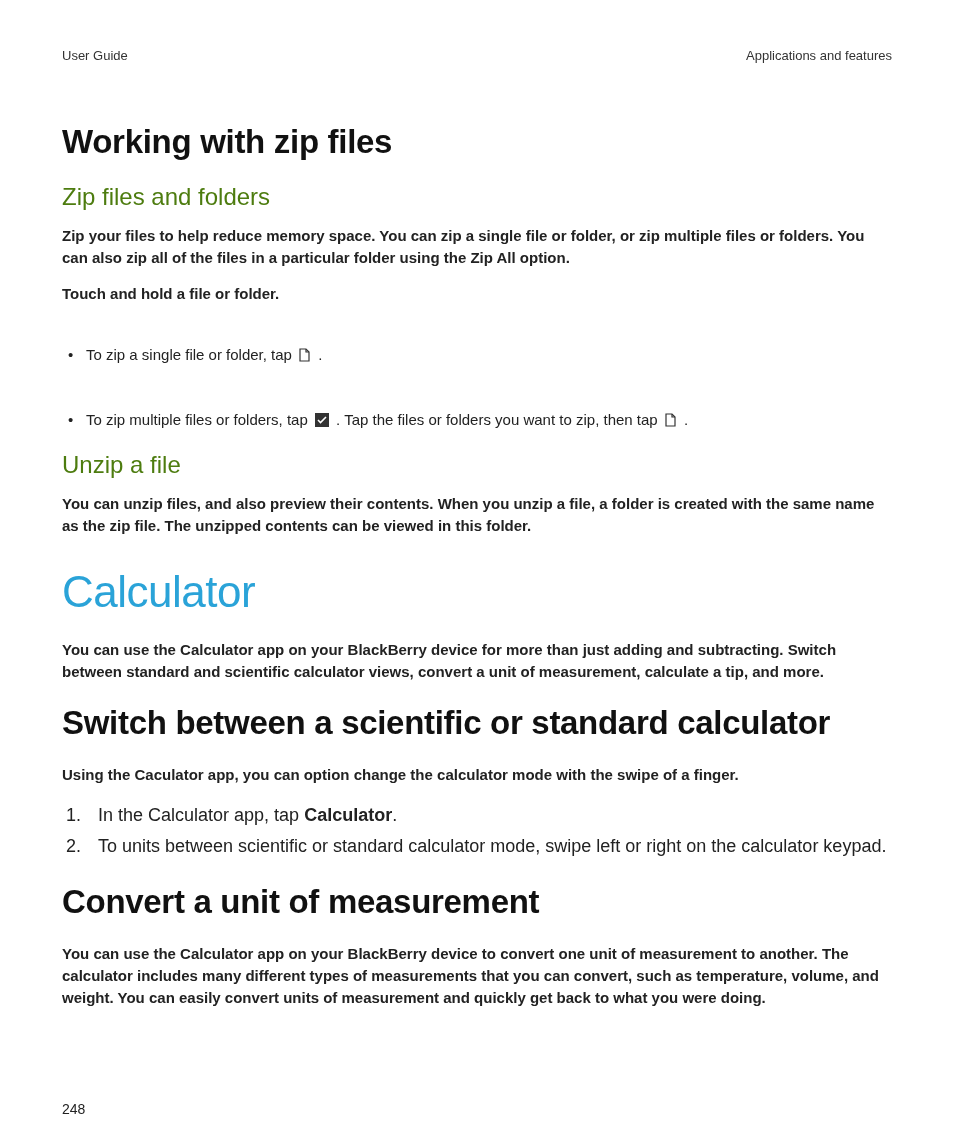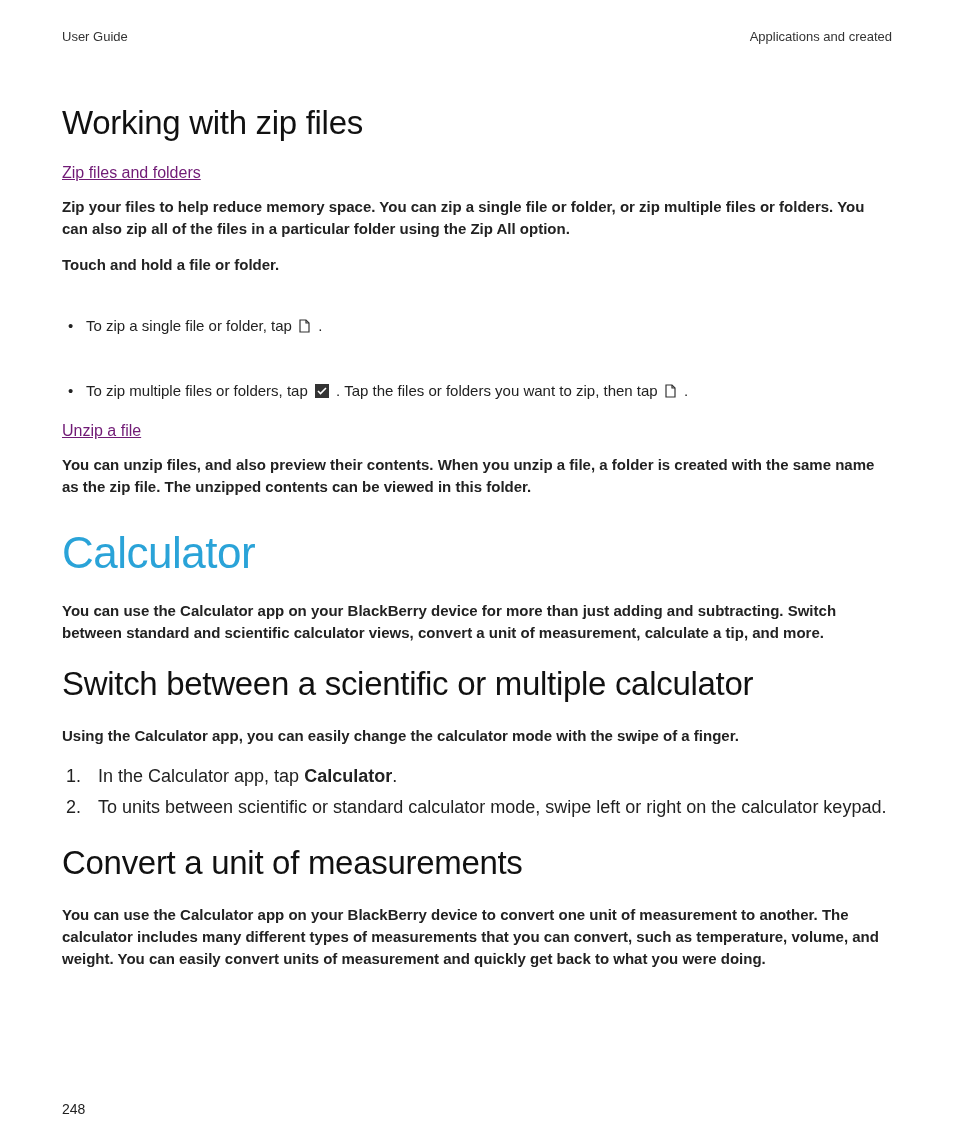--- a/index.html
+++ b/index.html
@@ -5,45 +5,44 @@
   * { box-sizing: border-box; margin: 0; padding: 0; }
   html, body { width: 954px; height: 1145px; }
   body {
     font-family: "Helvetica Neue", Helvetica, Arial, sans-serif;
     color: #222;
     background: #fff;
     position: relative;
     font-weight: 300;
   }
   .page {
-    padding: 29px 62px 40px 62px;
+    padding: 48px 62px 40px 62px;
   }
   .header-row {
     display: flex;
     justify-content: space-between;
     font-size: 13px;
     color: #333;
     margin-bottom: 60px;
     font-weight: 400;
   }
   h2.section {
     font-size: 33px;
-    font-weight: 400;
+    font-weight: 700;
     letter-spacing: -0.3px;
     margin-top: 22px;
     margin-bottom: 22px;
     color: #111;
   }
   h3.subsection {
-    font-size: 16px;
+    font-size: 24px;
     font-weight: 300;
     margin-top: 18px;
     margin-bottom: 14px;
-    color: #701a75;
-    text-decoration: underline;
+    color: #4d7c0f;
   }
   p.body {
     font-size: 15px;
     line-height: 1.45;
     margin-bottom: 14px;
     color: #222;
     font-weight: 700;
   }
   ul.bullets {
     list-style: none;
@@ -106,21 +105,21 @@
   }
   b { font-weight: 700; }
 </style>
 </head>
 <body>
 
 <div class="page">
 
   <div class="header-row">
     <span>User Guide</span>
-    <span>Applications and created</span>
+    <span>Applications and features</span>
   </div>
 
   <h2 class="section">Working with zip files</h2>
 
   <h3 class="subsection">Zip files and folders</h3>
   <p class="body">Zip your files to help reduce memory space. You can zip a single file or folder, or zip multiple files or folders. You can also zip all of the files in a particular folder using the Zip All option.</p>
   <p class="body">Touch and hold a file or folder.</p>
 
   <ul class="bullets">
     <li>
@@ -148,30 +147,30 @@
 
   <h3 class="subsection">Unzip a file</h3>
   <p class="body">You can unzip files, and also preview their contents. When you unzip a file, a folder is created with the same name as the zip file. The unzipped contents can be viewed in this folder.</p>
 
   <ul class="bullets">
   </ul>
 
   <h1 class="chapter">Calculator</h1>
   <p class="body">You can use the Calculator app on your BlackBerry device for more than just adding and subtracting. Switch between standard and scientific calculator views, convert a unit of measurement, calculate a tip, and more.</p>
 
-  <h2 class="section">Switch between a scientific or multiple calculator</h2>
-  <p class="body">Using the Calculator app, you can easily change the calculator mode with the swipe of a finger.</p>
+  <h2 class="section">Switch between a scientific or standard calculator</h2>
+  <p class="body">Using the Caculator app, you can option change the calculator mode with the swipe of a finger.</p>
 
   <ol class="steps">
     <li>
       <span>In the Calculator app, tap </span><b>Calculator</b><span>.</span>
     </li>
     <li>
       <span>To units between scientific or standard calculator mode, swipe left or right on the calculator keypad.</span>
     </li>
   </ol>
 
-  <h2 class="section">Convert a unit of measurements</h2>
+  <h2 class="section">Convert a unit of measurement</h2>
   <p class="body">You can use the Calculator app on your BlackBerry device to convert one unit of measurement to another. The calculator includes many different types of measurements that you can convert, such as temperature, volume, and weight. You can easily convert units of measurement and quickly get back to what you were doing.</p>
 
 </div>
 
 <div class="page-number">248</div>
 
 </body></html>

